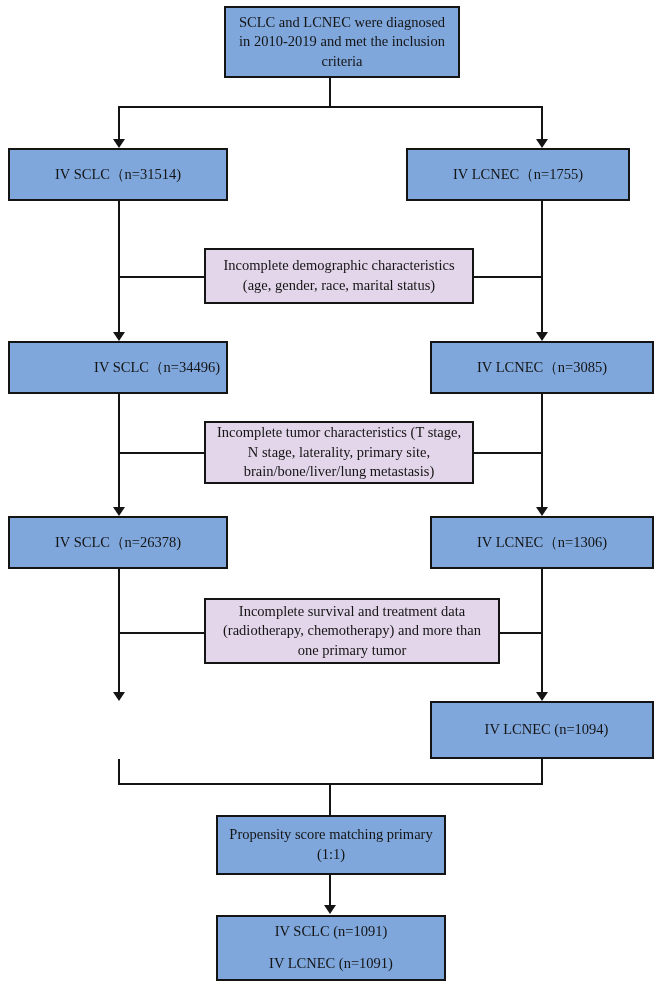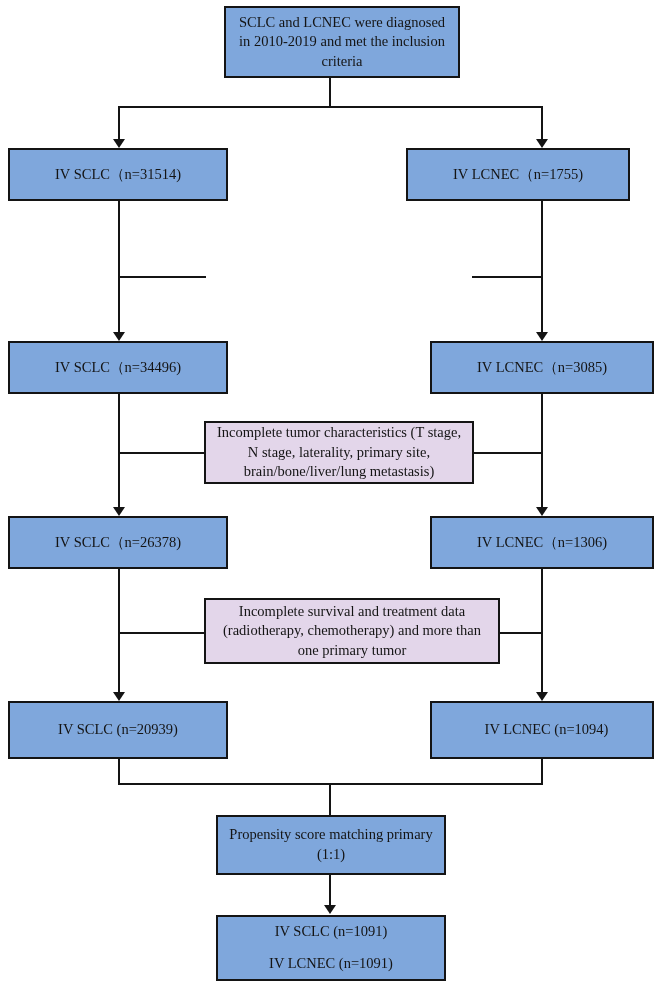--- a/index.html
+++ b/index.html
@@ -64,22 +64,25 @@
   </div>
 
   <div class="vline" style="left:118px;top:201px;height:134px;"></div>
   <div class="arrow" style="left:113px;top:332px;"></div>
   <div class="vline" style="left:541px;top:201px;height:134px;"></div>
   <div class="arrow" style="left:536px;top:332px;"></div>
 
   <div class="hline" style="left:118px;top:276px;width:88px;"></div>
   <div class="hline" style="left:472px;top:276px;width:69px;"></div>
 
+  <div class="box pink" style="left:204px;top:248px;width:270px;height:56px;">
+    <span class="txt">Incomplete demographic characteristics (age, gender, race, marital status)</span>
+  </div>
 
-  <div class="box blue" style="left:8px;top:341px;width:220px;height:53px;">
+  <div class="box blue" style="left:8px;top:341px;width:220px;height:53px;text-align:right;">
     <span class="txt">IV SCLC（n=34496)</span>
   </div>
   <div class="box blue" style="left:430px;top:341px;width:224px;height:53px;">
     <span class="txt">IV LCNEC（n=3085)</span>
   </div>
 
   <div class="vline" style="left:118px;top:394px;height:116px;"></div>
   <div class="arrow" style="left:113px;top:507px;"></div>
   <div class="vline" style="left:541px;top:394px;height:116px;"></div>
   <div class="arrow" style="left:536px;top:507px;"></div>
@@ -103,23 +106,20 @@
   <div class="vline" style="left:541px;top:569px;height:126px;"></div>
   <div class="arrow" style="left:536px;top:692px;"></div>
 
   <div class="hline" style="left:118px;top:632px;width:88px;"></div>
   <div class="hline" style="left:472px;top:632px;width:69px;"></div>
 
   <div class="box pink" style="left:204px;top:598px;width:296px;height:66px;">
     <span class="txt">Incomplete survival and treatment data (radiotherapy, chemotherapy) and more than one primary tumor</span>
   </div>
 
-  <div class="box blue" style="left:8px;top:701px;width:220px;height:58px;">
-    <span class="txt">IV SCLC (n=20939)</span>
-  </div>
   <div class="box blue" style="left:430px;top:701px;width:224px;height:58px;padding-left:15px;">
     <span class="txt">IV LCNEC (n=1094)</span>
   </div>
 
   <div class="vline" style="left:118px;top:759px;height:25px;"></div>
   <div class="vline" style="left:541px;top:759px;height:25px;"></div>
   <div class="hline" style="left:118px;top:783px;width:425px;"></div>
   <div class="vline" style="left:329px;top:783px;height:33px;"></div>
 
   <div class="box blue" style="left:216px;top:815px;width:230px;height:60px;">

